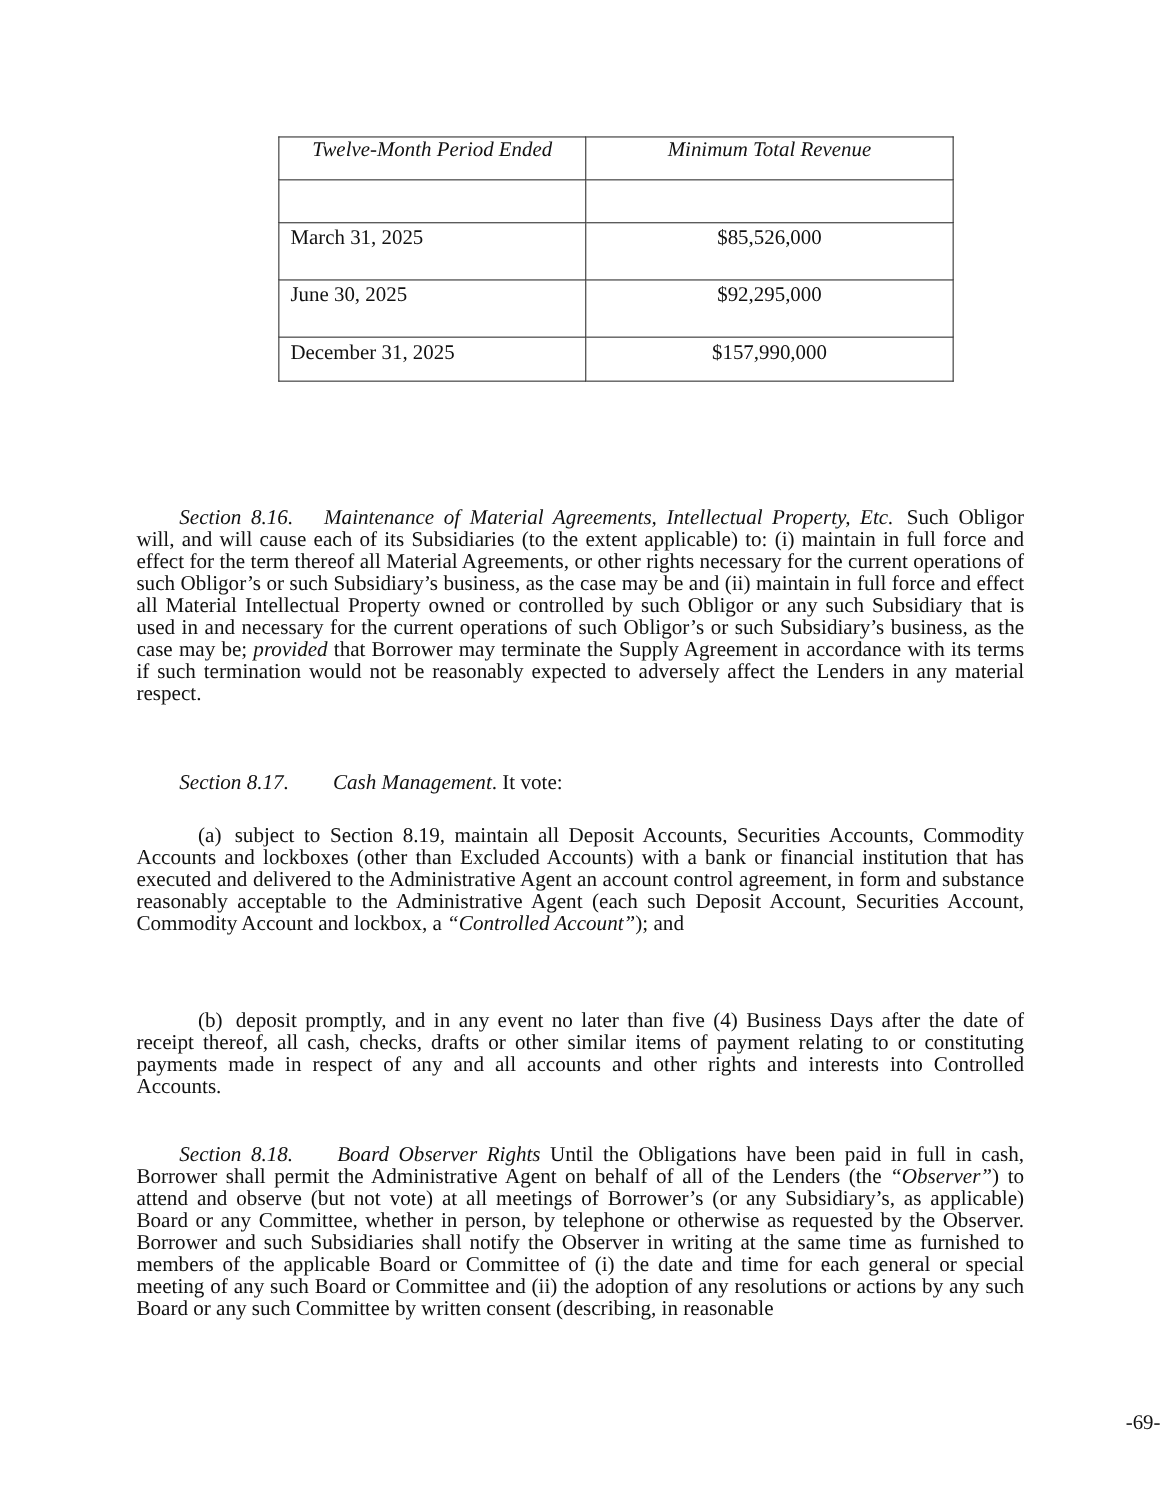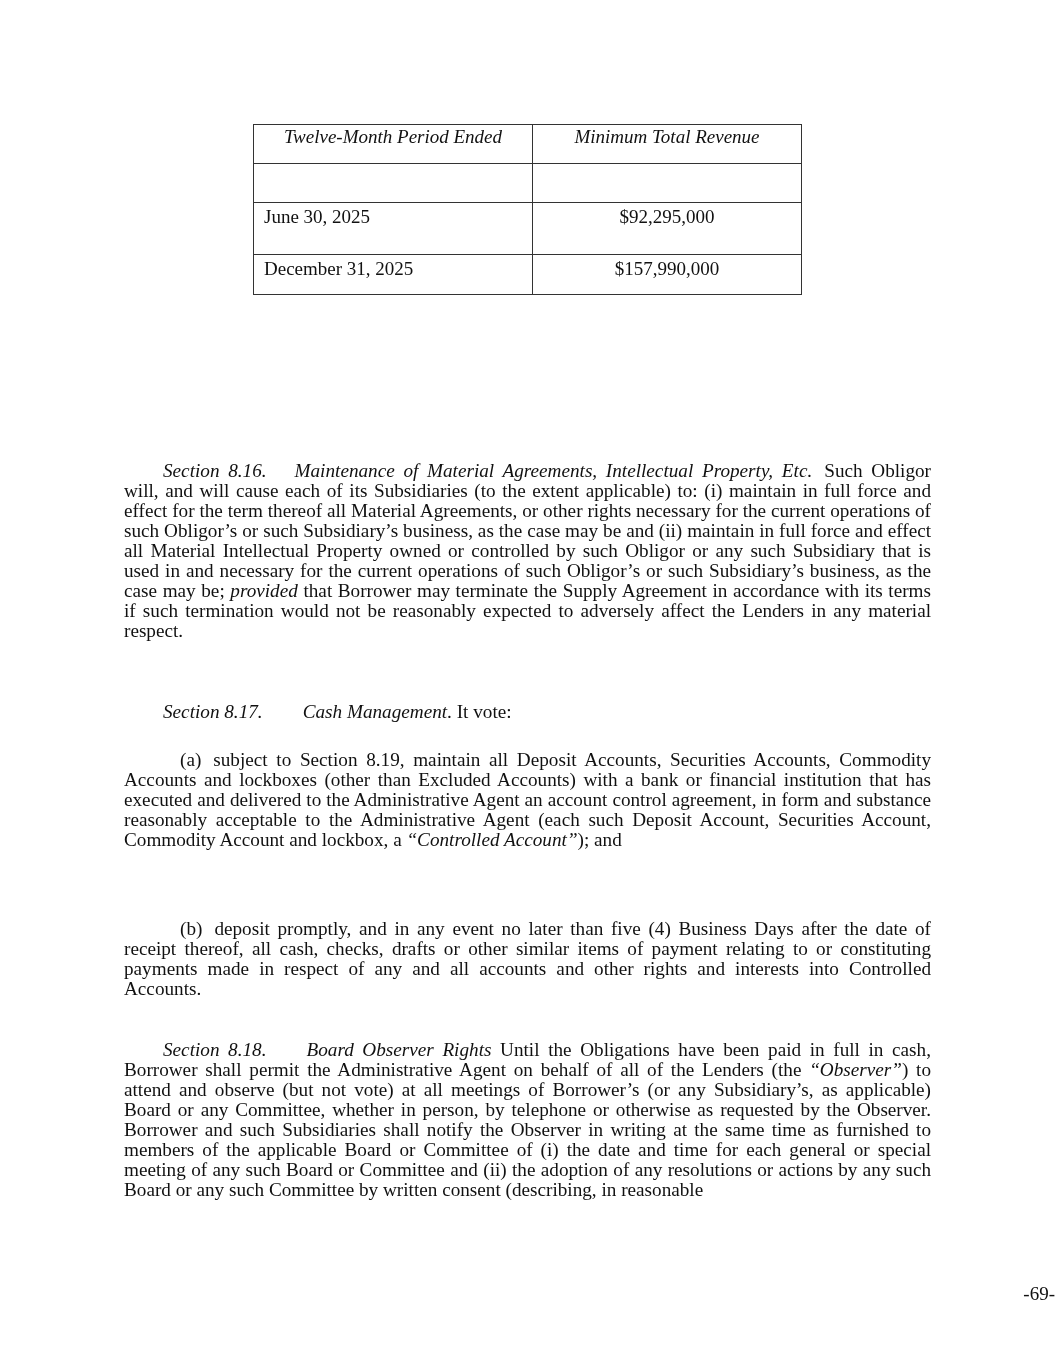--- a/index.html
+++ b/index.html
@@ -3,21 +3,21 @@
 <meta charset="utf-8">
 <style>
   html, body { margin: 0; padding: 0; background: #ffffff; }
   body {
     width: 1055px; height: 1365px; position: relative; overflow: hidden;
     font-family: "Liberation Serif", "DejaVu Serif", serif;
     color: #111111;
   }
   .rev-table {
     position: absolute; left: 253px; top: 124px;
-    width: 549px; border-collapse: collapse;
+    width: 614px; border-collapse: collapse;
     font-size: 19px;
   }
   .rev-table td, .rev-table th {
     border: 1.3px solid #333333; padding: 0 10px; vertical-align: top;
     font-weight: normal;
   }
   .rev-table th { font-style: italic; text-align: center; height: 37px; padding-top: 1px; }
   .rev-table tr.blank td { height: 38px; }
   .rev-table tr.datarow td { height: 48px; padding-top: 3px; }
   .rev-table col.c1 { width: 279px; }
@@ -48,20 +48,24 @@
   <tbody>
       <tr>
     <th>Twelve-Month Period Ended</th>
     <th>Minimum Total Revenue</th>
   </tr>
   <tr class="blank">
         <td></td>
         <td></td>
       </tr>
   <tr class="datarow">
+    <td>March 31, 2025</td>
+    <td class="amt">$85,526,000</td>
+  </tr>
+  <tr class="datarow">
     <td>June 30, 2025</td>
     <td class="amt">$92,295,000</td>
   </tr>
   <tr class="datarow" style="height:38px">
     <td style="height:36px">December 31, 2025</td>
     <td class="amt" style="height:36px">$157,990,000</td>
   </tr>
 </tbody>
   </table>
 

